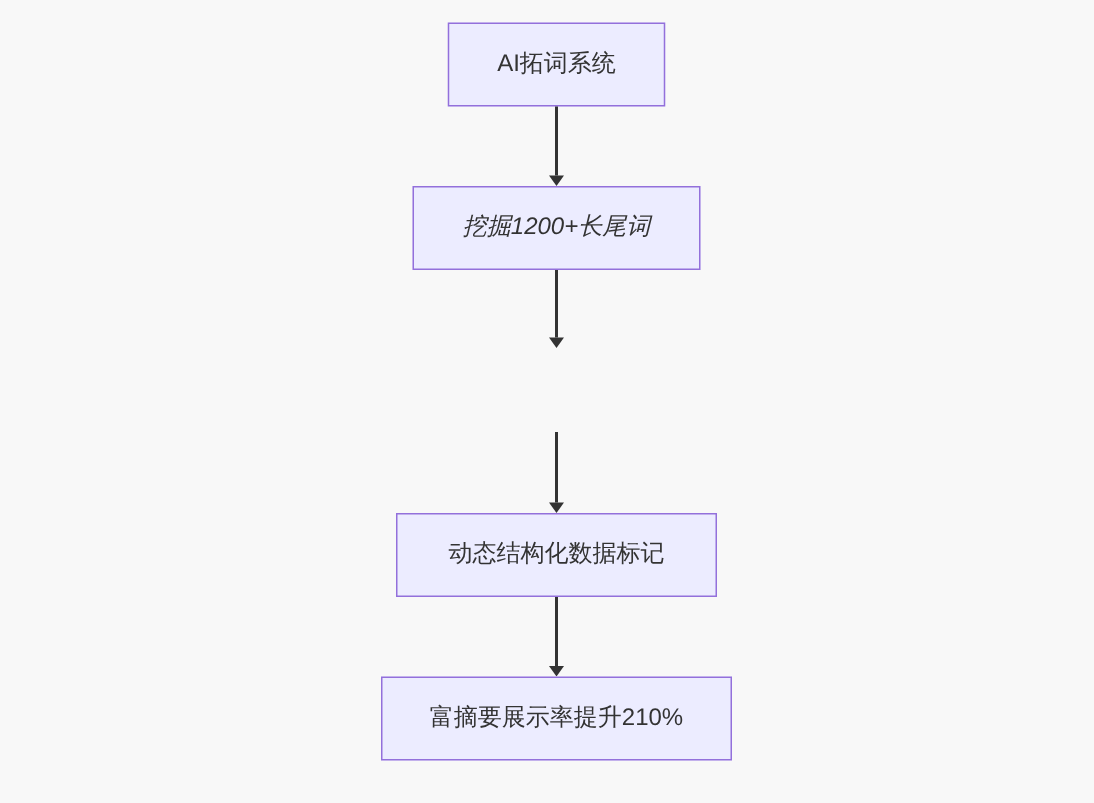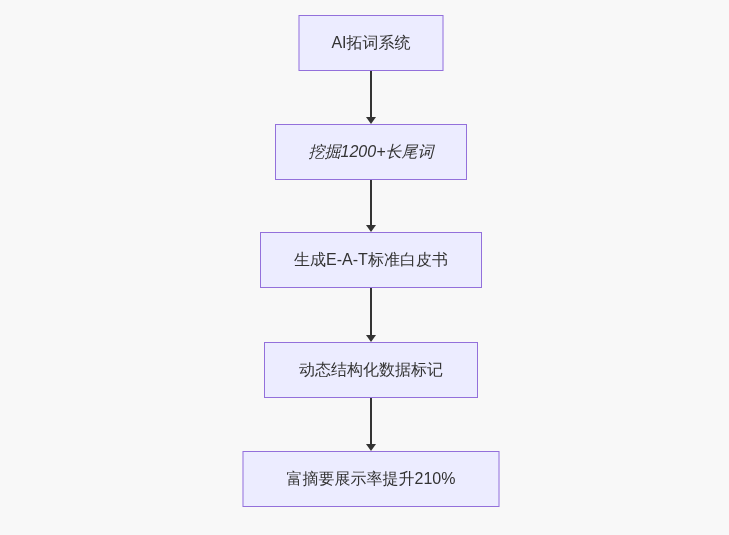--- a/index.html
+++ b/index.html
@@ -80,35 +80,32 @@
 
   <div class="node" style="top:124px; width:192px;font-style:italic;">
     <span class="node-label">挖掘1200+长尾词</span>
   </div>
 
   <div class="edge" style="top:180px; height:52px;">
     <div class="edge-line"></div>
     <div class="edge-head"></div>
   </div>
 
-  <div class="node" style="top:232px; width:222px;">
-    <span class="node-label">生成E-A-T标准白皮书</span>
-  </div>
 
   <div class="edge" style="top:288px; height:54px;">
     <div class="edge-line"></div>
     <div class="edge-head"></div>
   </div>
 
   <div class="node" style="top:342px; width:214px;text-align:right;">
     <span class="node-label">动态结构化数据标记</span>
   </div>
 
   <div class="edge" style="top:398px; height:53px;">
     <div class="edge-line"></div>
     <div class="edge-head"></div>
   </div>
 
-  <div class="node" style="top:451px; width:257px;">
+  <div class="node" style="top:451px; width:234px;">
     <span class="node-label">富摘要展示率提升210%</span>
   </div>
 
 </div>
 
 </body></html>

